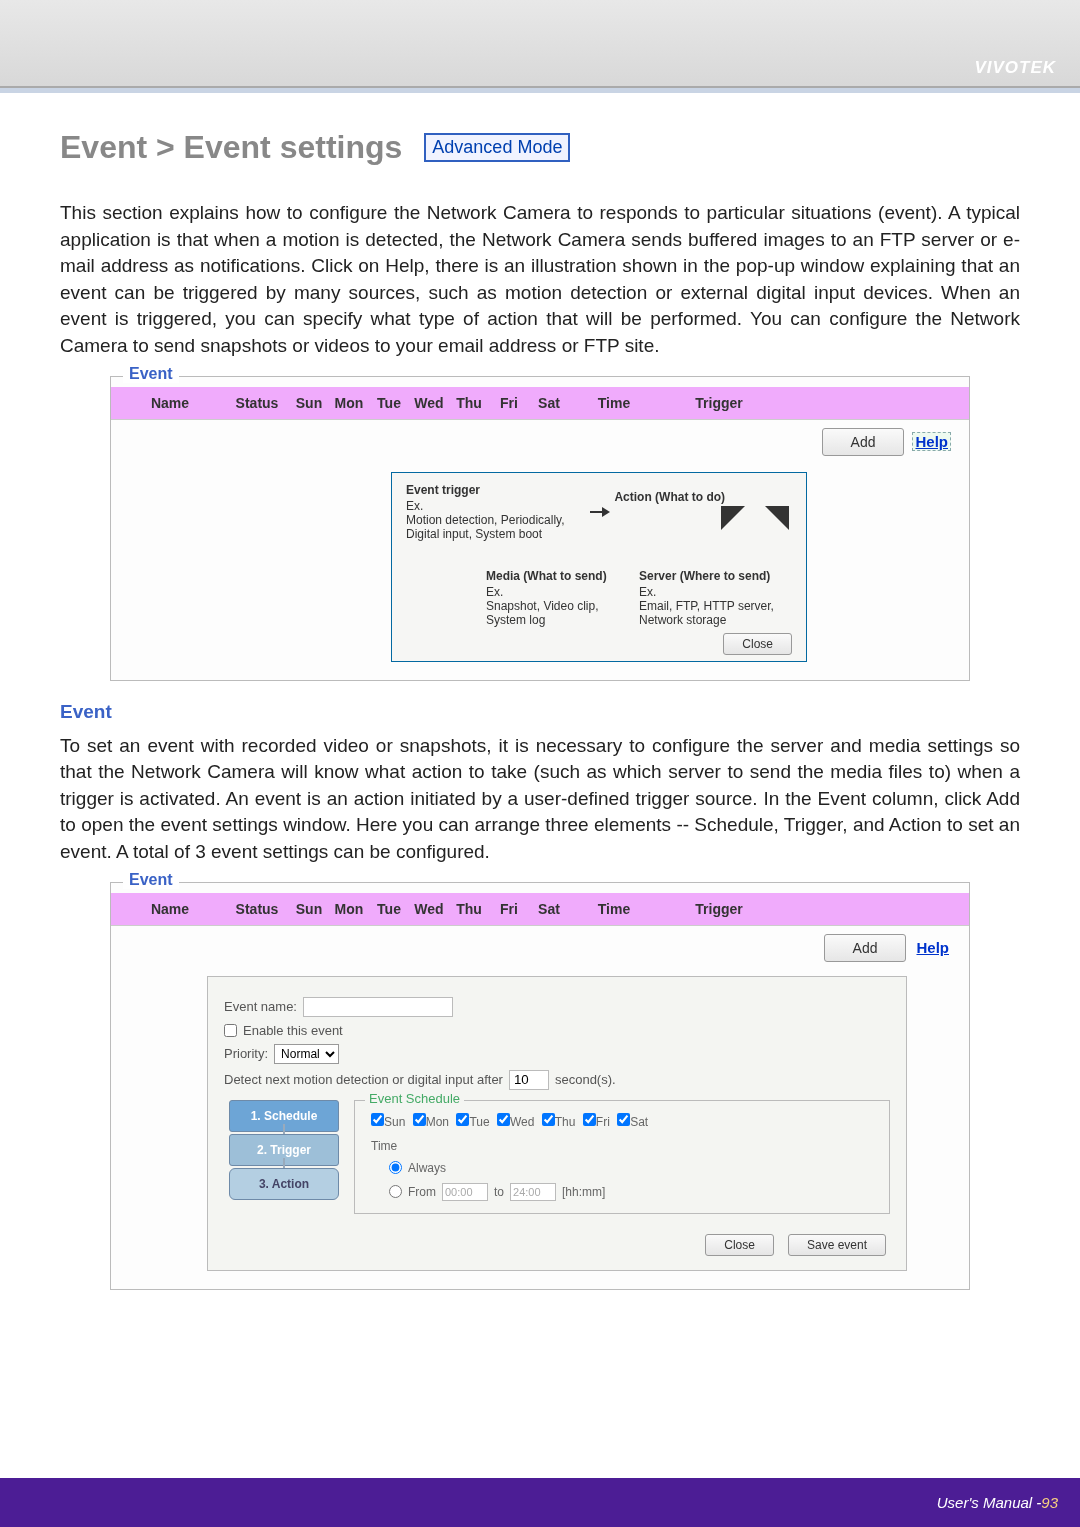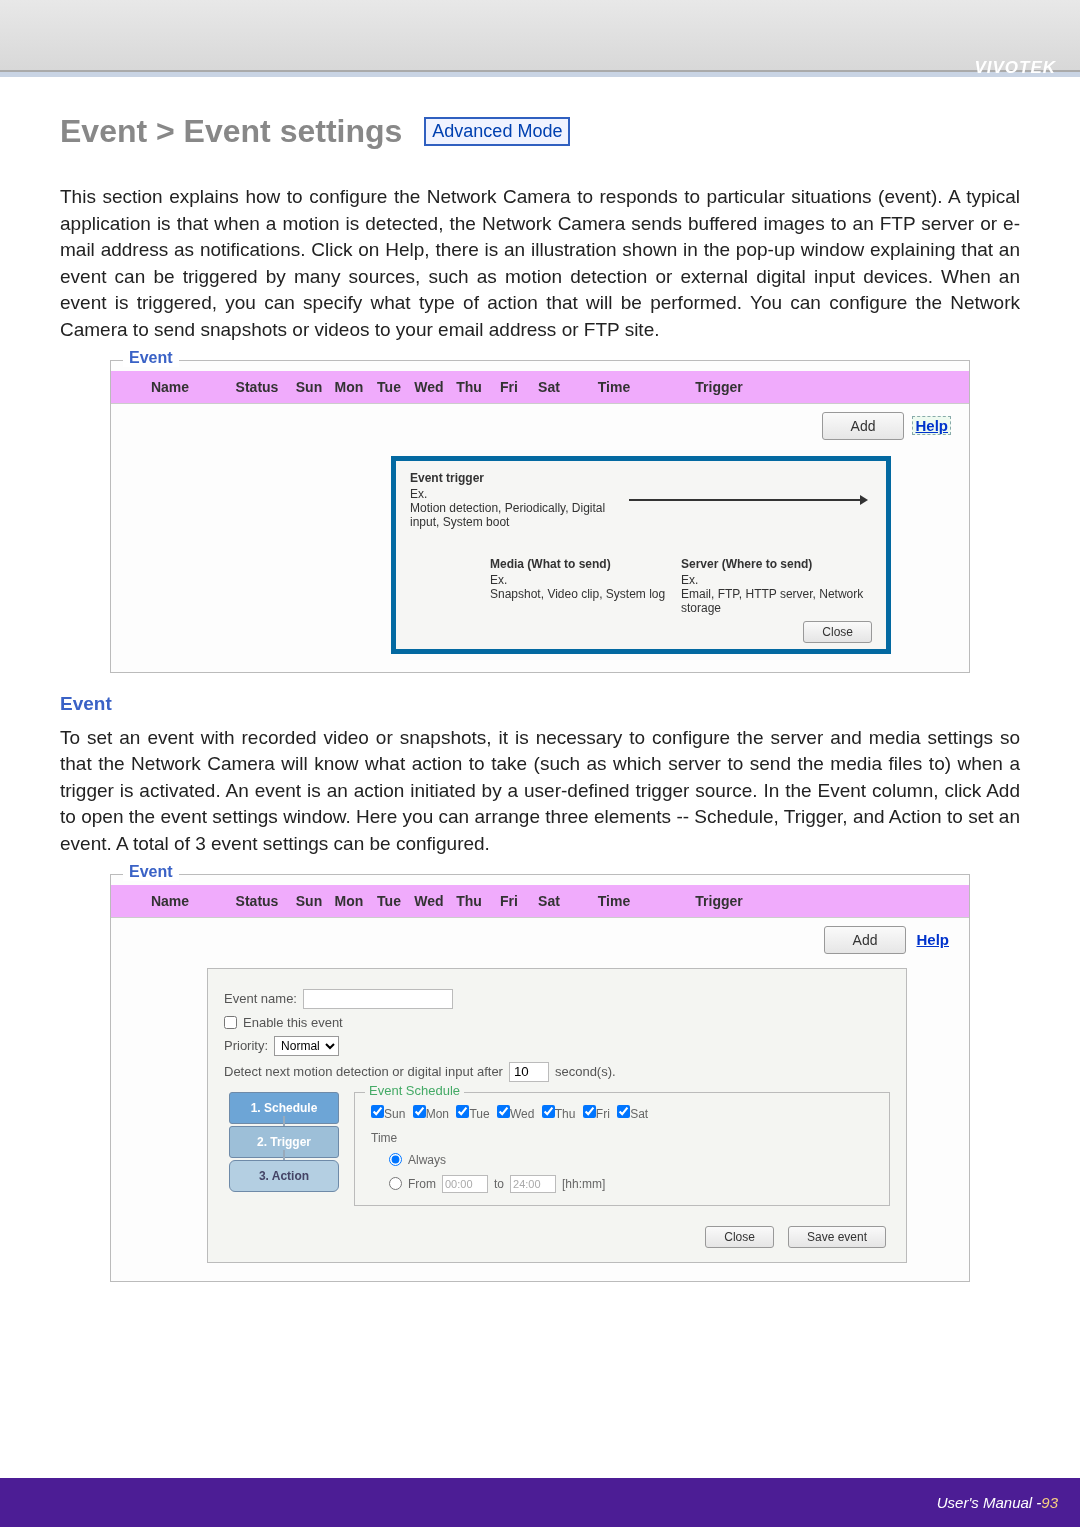--- a/index.html
+++ b/index.html
@@ -4,21 +4,21 @@
 <style>
   * { margin: 0; padding: 0; box-sizing: border-box; }
   body {
     font-family: Arial, Helvetica, sans-serif;
     background: #fff;
     width: 1080px;
     height: 1527px;
     position: relative;
   }
   .top-bar {
-    height: 72px;
+    height: 88px;
     background: linear-gradient(#e8e8e8, #d8d8d8);
     border-bottom: 2px solid #aaa;
     position: relative;
   }
   .brand {
     position: absolute;
     right: 24px;
     top: 58px;
     color: #fff;
     font-style: italic;
@@ -116,22 +116,22 @@
     font-size: 15px;
     border: 1px dashed #8aa;
     padding: 0 2px;
     background: #eefaf0;
   }
   .help-link.plain { border: none; background: none; }
 
   
   .diagram {
     margin: 8px 0 10px 280px;
-    width: 500px;
-    border: 5px solid #0369a1;
+    width: 416px;
+    border: 1px solid #0369a1;
     background: #f6f6f4;
     padding: 10px 14px 10px 14px;
     font-size: 12px;
     color: #333;
   }
   .diagram-top { display: flex; align-items: center; justify-content: space-between; }
   .di-col { width: 46%; }
   .di-title { font-weight: bold; margin-bottom: 2px; }
   .arrow-line { flex: 1; height: 2px; background: #333; margin: 0 6px; position: relative; }
   .arrow-line::after { content: ''; position: absolute; right: -2px; top: -4px; border-left: 8px solid #333; border-top: 5px solid transparent; border-bottom: 5px solid transparent; }
@@ -238,20 +238,27 @@
     </div>
 
     <div class="diagram">
       <div class="diagram-top">
         <div class="di-col">
           <div class="di-title">Event trigger</div>
           <div>Ex.</div>
           <div>Motion detection, Periodically, Digital input, System boot</div>
         </div>
         <div class="arrow-line"></div>
+        <div class="di-col" style="text-align:left;">
+          <div class="di-title">Action (What to do)</div>
+          <div style="display:flex; gap:20px; margin-top:4px;">
+            <div class="arrow-down left"></div>
+            <div class="arrow-down right"></div>
+          </div>
+        </div>
       </div>
       <div class="diag-split">
         <div class="di-col" style="margin-left:80px;">
           <div class="di-title">Media (What to send)</div>
           <div>Ex.</div>
           <div>Snapshot, Video clip, System log</div>
         </div>
         <div class="di-col">
           <div class="di-title">Server (Where to send)</div>
           <div>Ex.</div>

